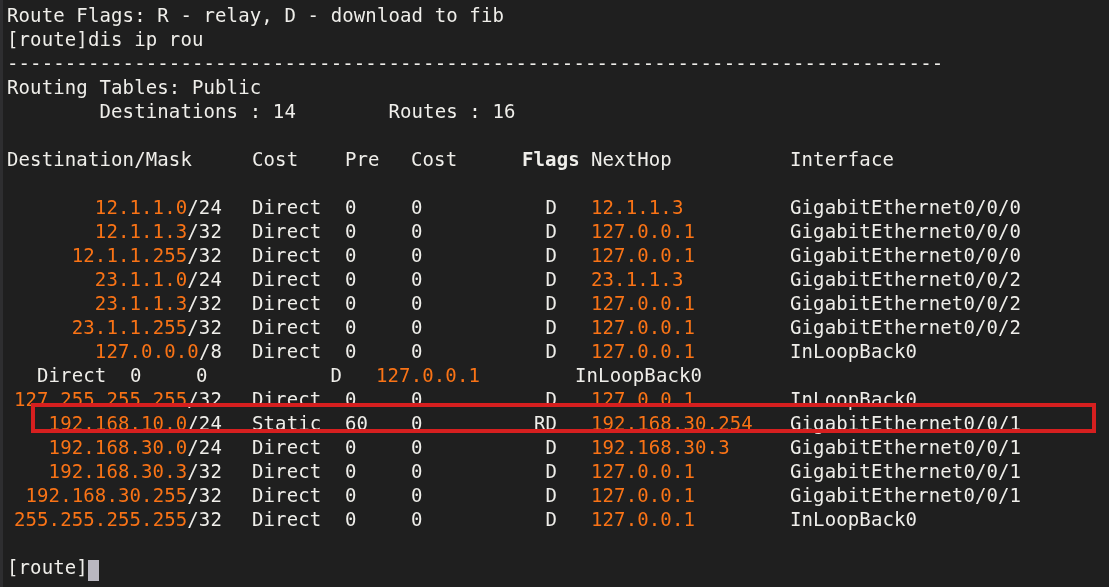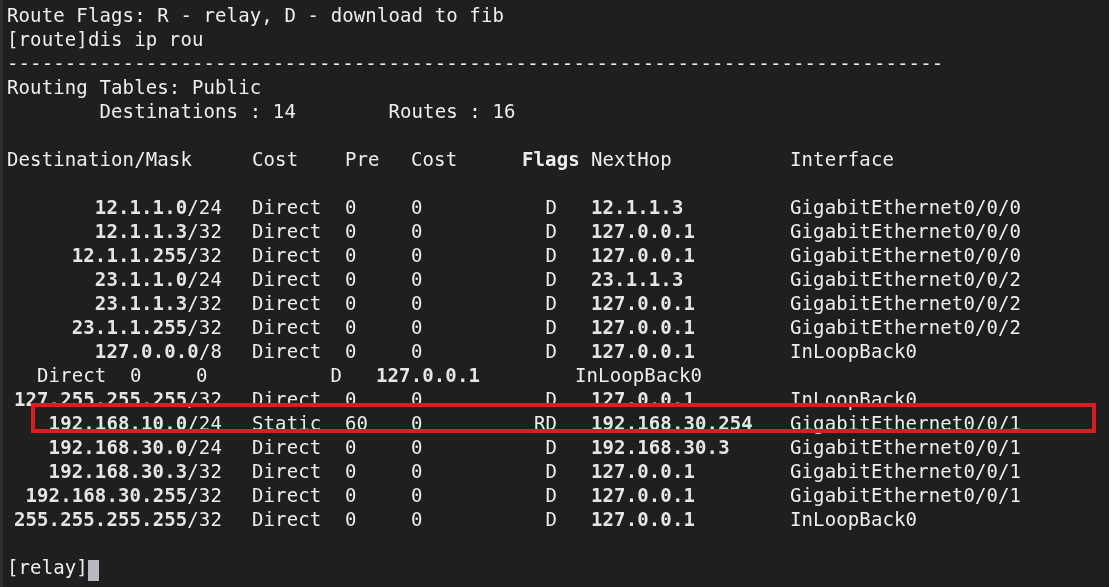--- a/index.html
+++ b/index.html
@@ -32,21 +32,21 @@
   .c-dest   { width: 215px; text-align: right; }
   .c-dest .ip-part, .c-dest .mask-part { display:inline; }
   .c-gap    { width: 30px; }
   .c-proto  { width: 93px; }
   .c-pre    { width: 66px; }
   .c-cost   { width: 111px; }
   .c-flags  { width: 69px; text-align: right; padding-right: 34px; }
   .c-flagsh { width: 69px; font-weight: bold; }
   .c-next   { width: 199px; }
   .c-iface  { flex: 1; }
-  .magenta  { color: #e5e5e5; font-weight: bold; }
+  .magenta  { color: #f97316; }
   .highlight-box {
     position: absolute;
     left: 31px; top: 403px;
     width: 1065px; height: 30px;
     border: 4px solid #d61f1f;
     box-sizing: border-box;
     z-index: 5;
     pointer-events: none;
   }
   .cursor {
@@ -229,16 +229,16 @@
     <span class="c-gap"></span>
     <span class="c-proto">Direct</span>
     <span class="c-pre">0</span>
     <span class="c-cost">0</span>
     <span class="c-flags">D</span>
     <span class="c-next magenta">127.0.0.1</span>
     <span class="c-iface">InLoopBack0</span>
   </div>
 
   <div class="blank"></div>
-  <div class="line"><span>[relay]</span><span class="cursor"></span></div>
+  <div class="line"><span>[route]</span><span class="cursor"></span></div>
 
   <div class="highlight-box"></div>
 </div>
 
 </body></html>

